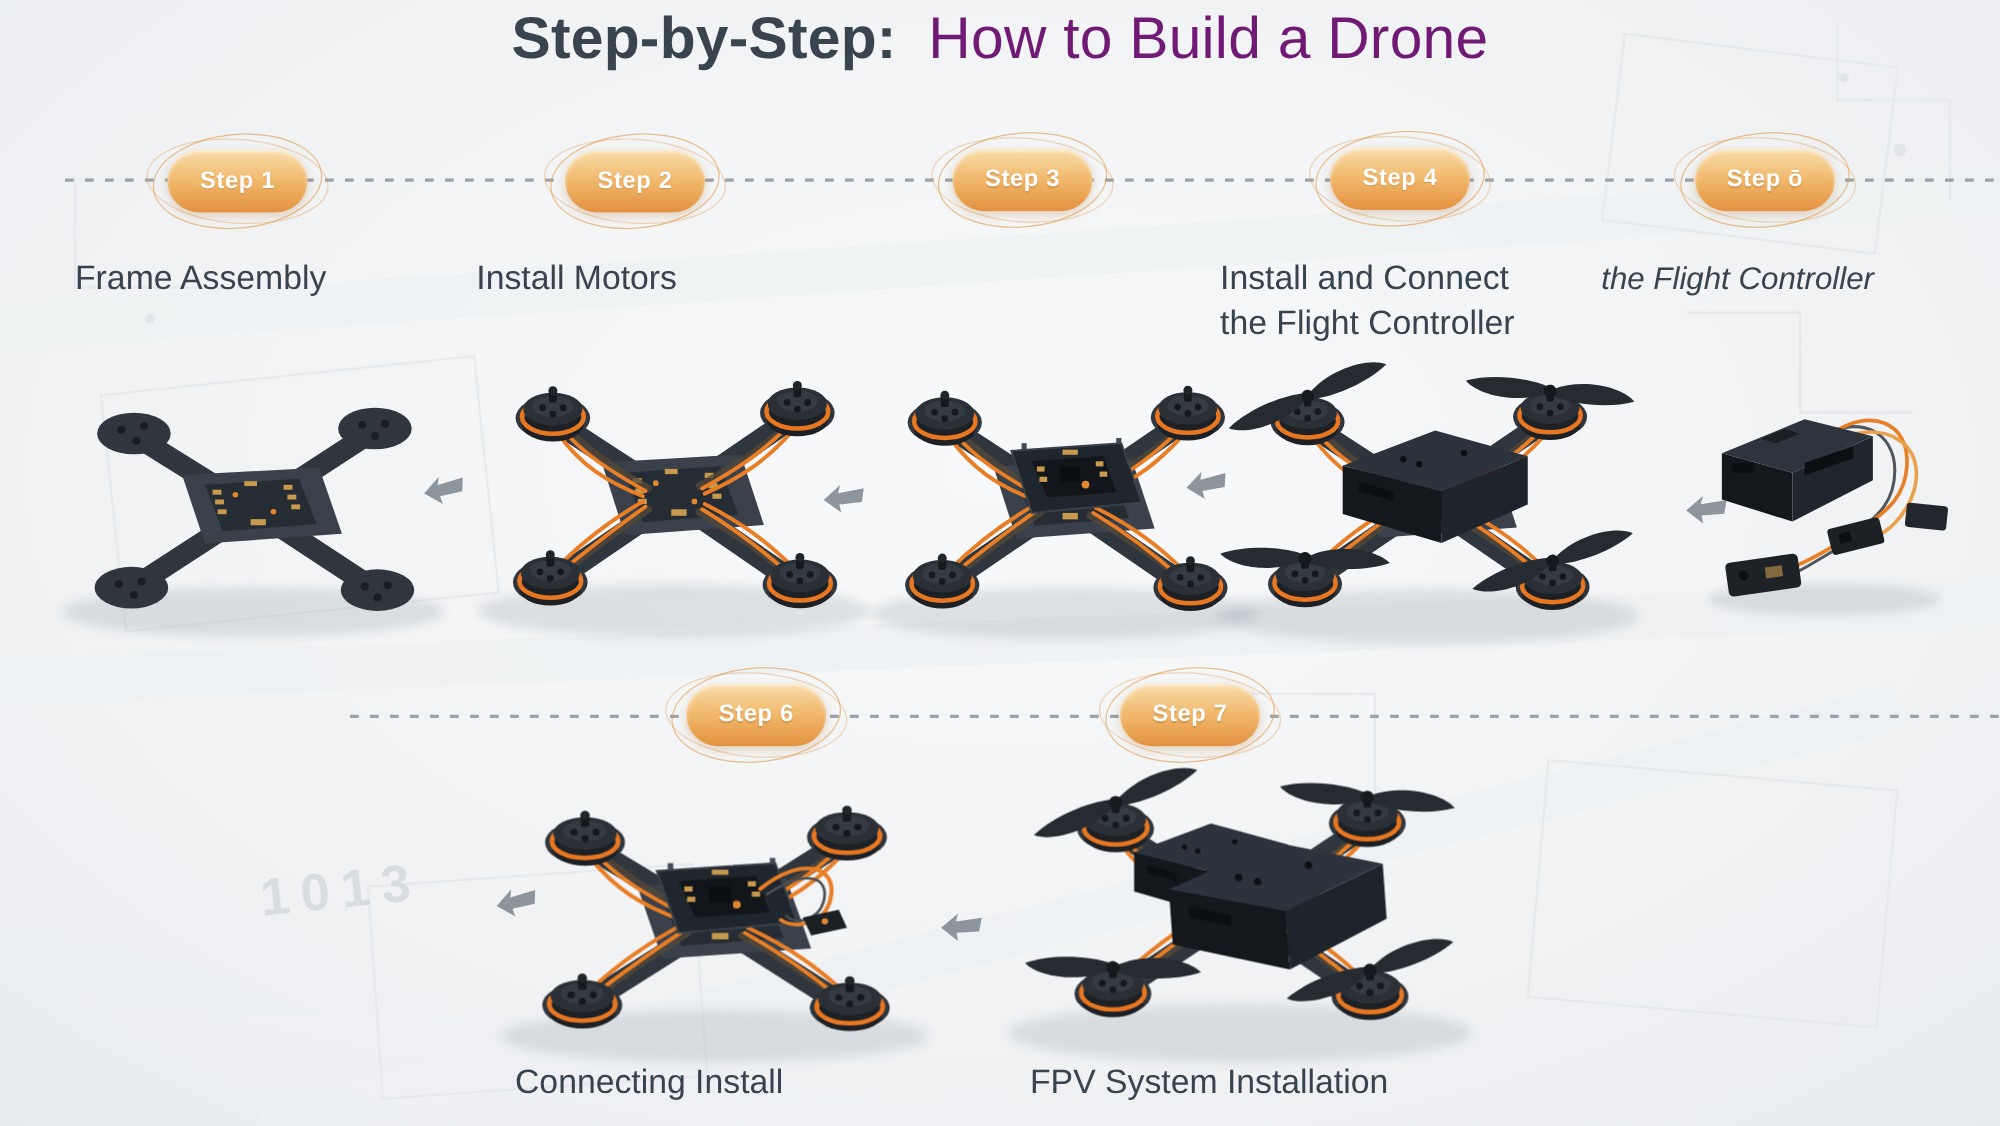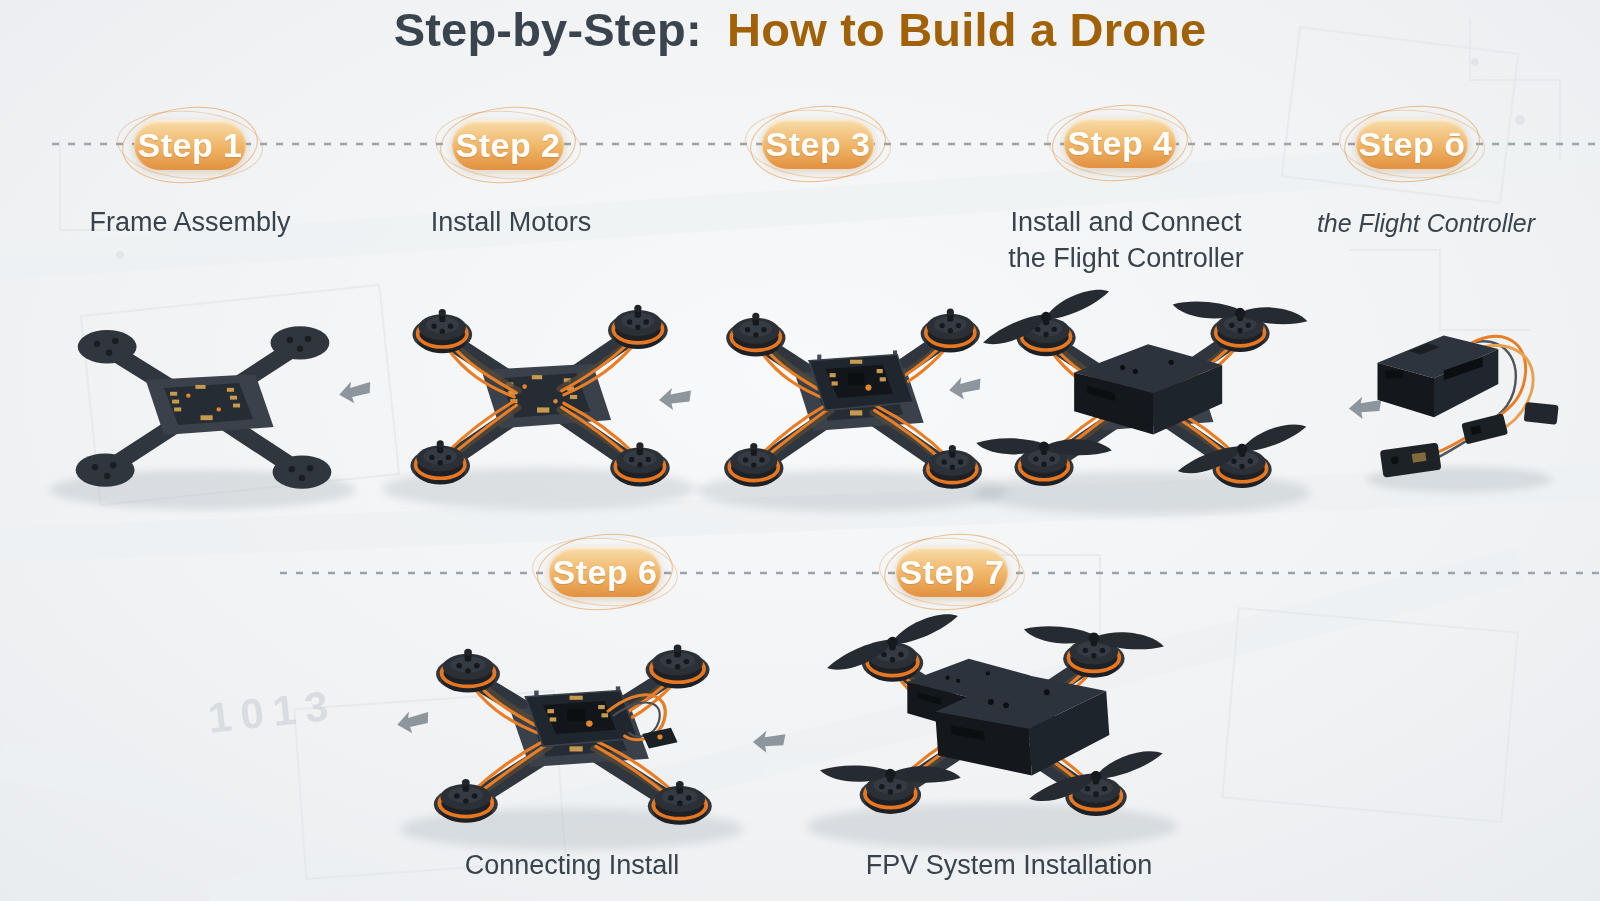--- a/index.html
+++ b/index.html
@@ -8,39 +8,39 @@
     position:relative;
     font-family:"Liberation Sans", sans-serif;
     background: radial-gradient(1200px 720px at 50% 42%, #f8f9fa 0%, #f0f2f4 62%, #e9ecef 100%);
   }
   .bg-layer { position:absolute; inset:0; pointer-events:none; }
 
   
   .title { position:absolute; top:2px; left:0; width:100%; text-align:center;
            font-size:47px; color:#3a444e; letter-spacing:0.2px; }
   .title .bold  { font-weight:700; }
-  .title .light { font-weight:700; color:#a16207; margin-left:12px; }
+  .title .light { font-weight:400; color:#701a75; margin-left:12px; }
 
   
   .badge-wrap { position:absolute; width:150px; height:86px; }
   .scr { position:absolute; border-radius:50%; pointer-events:none; }
   .scr1 { inset:5px 7px;  border:1.7px solid rgba(226,152,74,.60); transform:rotate(-5deg); }
   .scr2 { inset:9px 2px;  border:1.4px solid rgba(226,152,74,.38); transform:rotate(4deg); }
   .badge-pill {
     position:absolute; left:19px; top:18px; width:112px; height:50px;
     border-radius:26px;
     background:linear-gradient(180deg,#f8ddab 0%, #f0b668 52%, #e29140 100%);
     box-shadow: 0 3px 8px rgba(190,130,60,.30), inset 0 2px 3px rgba(255,255,255,.55);
     display:flex; align-items:center; justify-content:center;
-    color:#ffffff; font-size:34px; font-weight:700; letter-spacing:.5px;
+    color:#ffffff; font-size:19px; font-weight:700; letter-spacing:.5px;
     text-shadow:0 1px 1px rgba(160,100,40,.35);
   }
 
   
-  .step-label { position:absolute; text-align:center; font-size:27px;
+  .step-label { position:absolute; text-align:left; font-size:27px;
                 color:#39434d; line-height:1.32; }
   .step-label span { display:block; }
   .italic-line { font-style:italic; font-size:25px; }
 
   
   .dash { position:absolute; pointer-events:none; }
 
   .arrow { position:absolute; }
   .digits { position:absolute; left:208px; top:688px; font-size:42px; color:#c6cdd4;
             opacity:.55; letter-spacing:9px; transform:rotate(-6deg); font-weight:700; }

